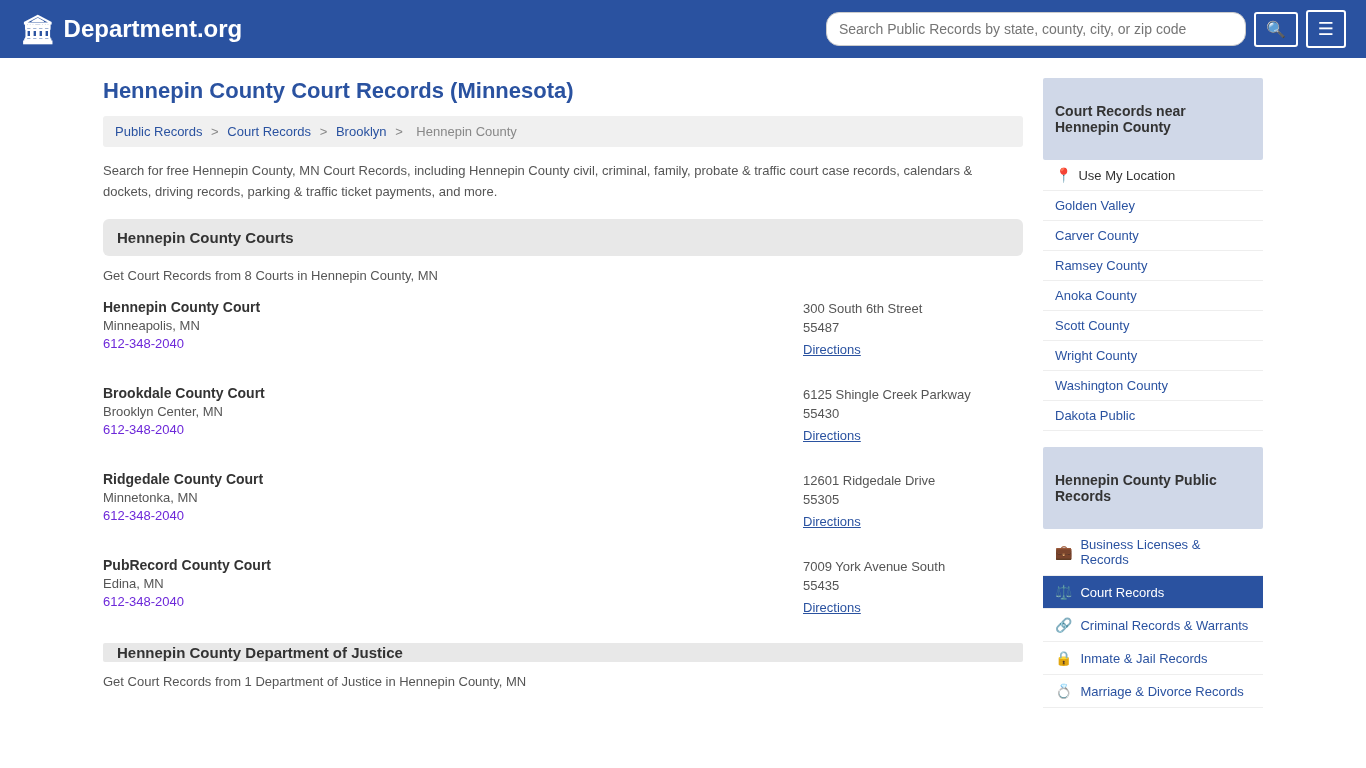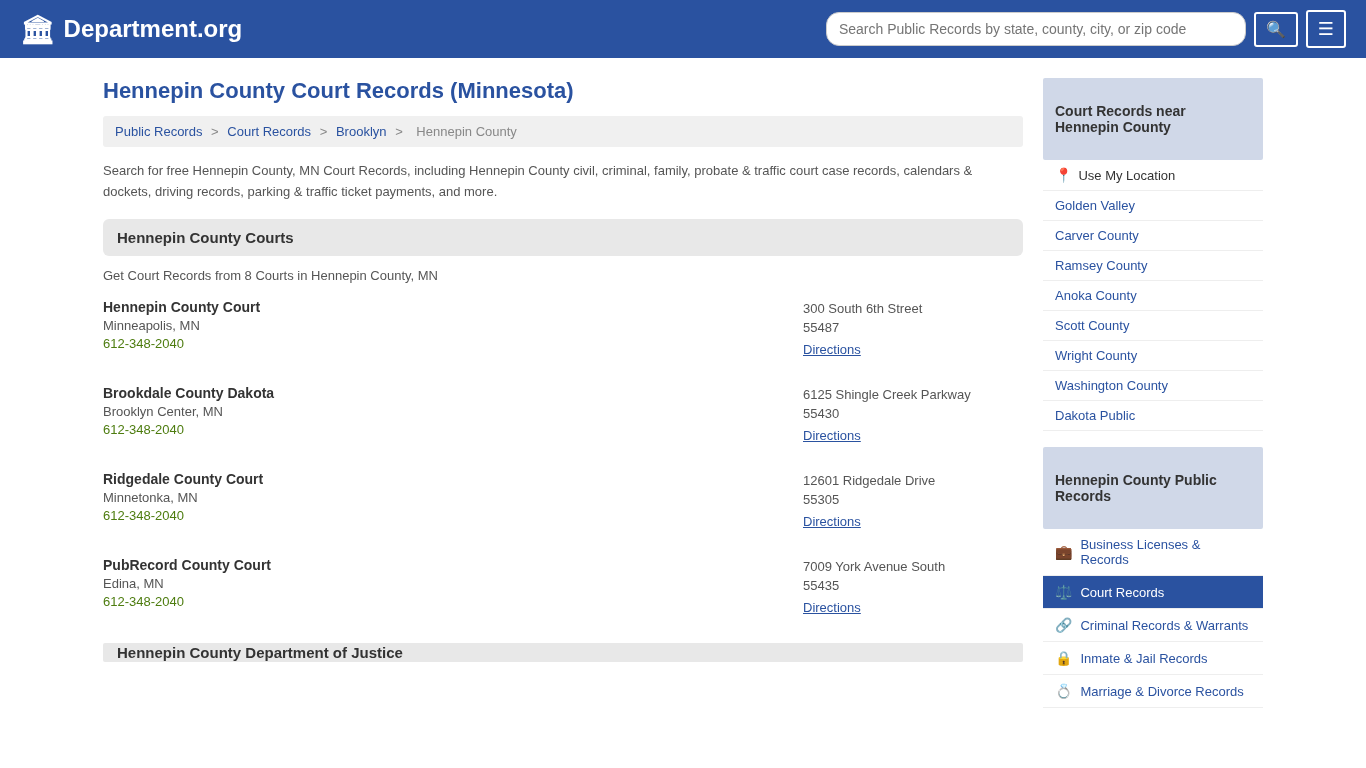--- a/index.html
+++ b/index.html
@@ -130,21 +130,21 @@
       font-size: 14px;
       margin-bottom: 3px;
     }
     .court-city {
       color: #555;
       font-size: 13px;
       margin-bottom: 3px;
     }
     .court-phone {
       font-size: 13px;
-      color: #4d7c0f;
+      color: #6d28d9;
       margin-bottom: 3px;
     }
     .court-directions a {
       color: #2a52a0;
       text-decoration: underline;
       font-size: 13px;
     }
     .court-right {
       text-align: left;
       min-width: 220px;
@@ -276,21 +276,21 @@
       <div class="court-city">Minneapolis, MN</div>
       <div class="court-phone">612-348-2040</div>
     </div>
     <div class="court-right">
       <div class="court-address">300 South 6th Street<br>55487</div>
       <div class="court-directions"><a href="#">Directions</a></div>
     </div>
   </div>
         <div class="court-entry">
     <div class="court-left">
-      <div class="court-name">Brookdale County Dakota</div>
+      <div class="court-name">Brookdale County Court</div>
       <div class="court-city">Brooklyn Center, MN</div>
       <div class="court-phone">612-348-2040</div>
     </div>
     <div class="court-right">
       <div class="court-address">6125 Shingle Creek Parkway<br>55430</div>
       <div class="court-directions"><a href="#">Directions</a></div>
     </div>
   </div>
         <div class="court-entry">
     <div class="court-left">
@@ -310,20 +310,21 @@
       <div class="court-phone">612-348-2040</div>
     </div>
     <div class="court-right">
       <div class="court-address">7009 York Avenue South<br>55435</div>
       <div class="court-directions"><a href="#">Directions</a></div>
     </div>
   </div>
       </div>
 
     <div class="dept-section-header">Hennepin County Department of Justice</div>
+    <p class="section-description">Get Court Records from 1 Department of Justice in Hennepin County, MN</p>
 
   </div>
 
   <div class="sidebar">
 
     <div class="sidebar-section-title">Court Records near Hennepin County</div>
     <ul class="sidebar-list">
       <li class="location-item">
         <span class="location-dot">📍</span>
         <span>Use My Location</span>

